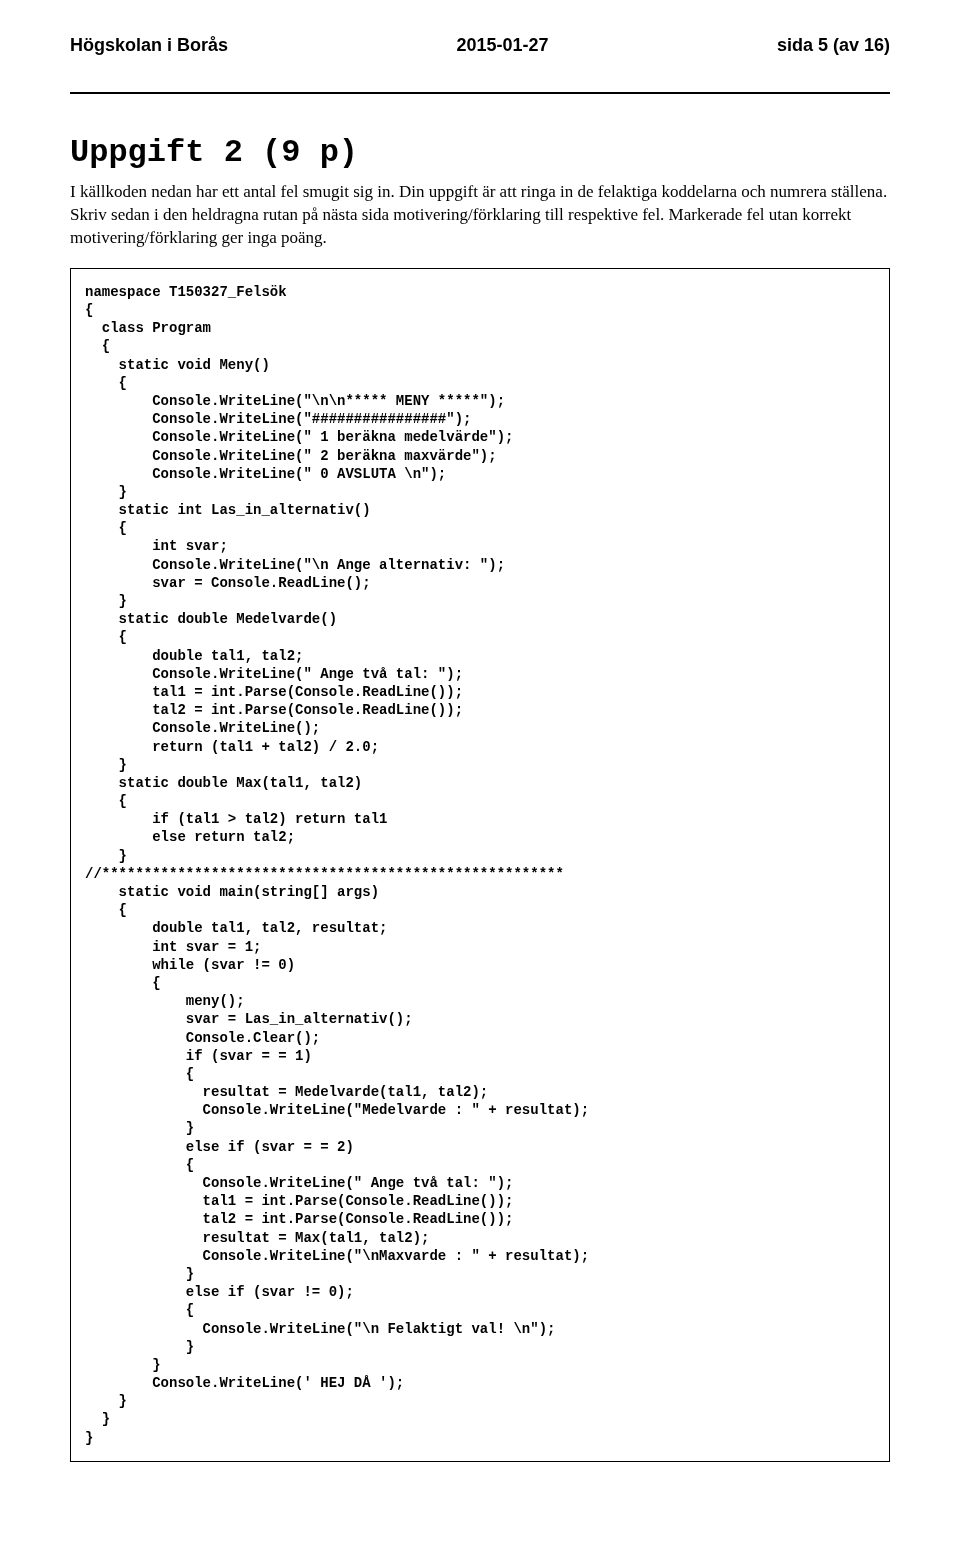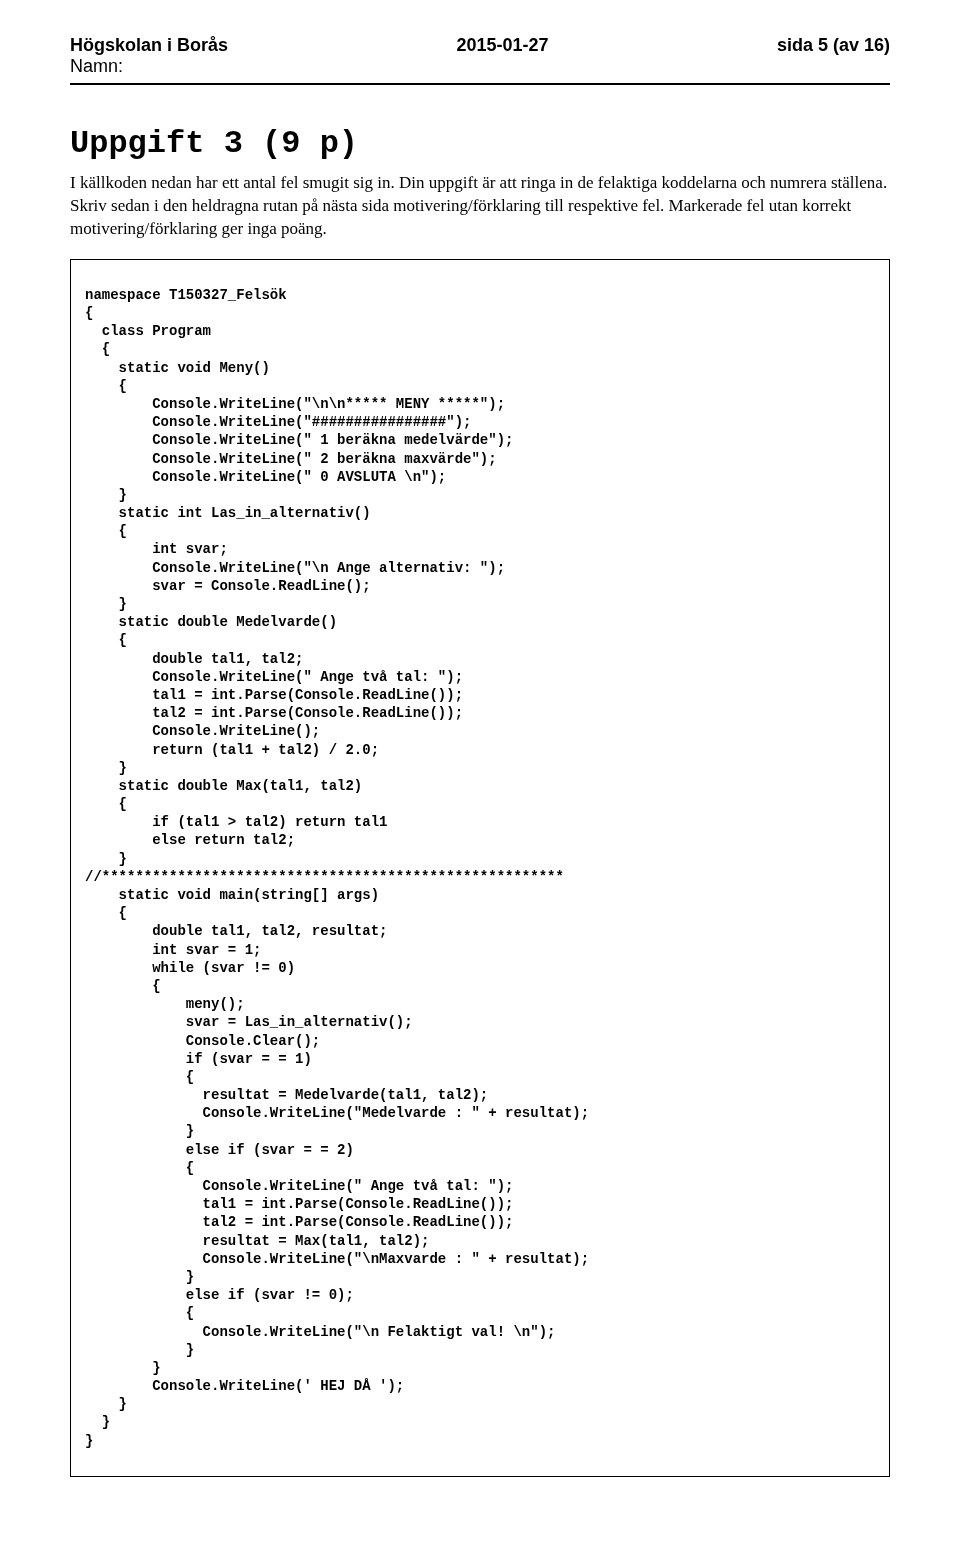--- a/index.html
+++ b/index.html
@@ -12,20 +12,21 @@
       background: #ffffff;
       font-family: Arial, Helvetica, sans-serif;
       color: #000;
       padding: 35px 70px 40px 70px;
     }
     .top-row {
       display: flex;
       justify-content: space-between;
       font-weight: bold;
       font-size: 18px;
+      margin-bottom: 30px;
     }
     .sub-row {
       display: flex;
       justify-content: space-between;
       font-size: 18px;
       border-bottom: 2px solid #000;
       padding-bottom: 6px;
       margin-bottom: 40px;
     }
     .sub-row .sub-left {
@@ -41,43 +42,42 @@
       margin-bottom: 10px;
     }
     .para {
       font-family: Liberation Serif, serif;
       font-size: 17px;
       line-height: 1.35;
       margin-bottom: 18px;
     }
     .code-box {
       border: 1px solid #000;
-      padding: 26px 14px;
+      padding: 14px 14px;
       font-family: "Courier New", Courier, monospace;
       font-size: 14px;
       line-height: 1.3;
       font-weight: bold;
       white-space: pre;
       overflow: hidden;
     }
   </style>
 </head>
 <body>
 
 <div class="top-row">
   <span>Högskolan i Borås</span>
   <span>2015-01-27</span>
   <span>sida 5 (av 16)</span>
 </div>
 
 <div class="sub-row">
-  <span class="sub-left">Namn:</span>
 </div>
 
-<div class="title">Uppgift 3  (9 p)</div>
+<div class="title">Uppgift 2  (9 p)</div>
 
 <p class="para">I källkoden nedan har ett antal fel smugit sig in. Din uppgift är att ringa in de felaktiga koddelarna och numrera ställena. Skriv sedan i den heldragna rutan på nästa sida motivering/förklaring till respektive fel. Markerade fel utan korrekt motivering/förklaring ger inga poäng.</p>
 
 <div class="code-box">namespace T150327_Felsök
 {
   class Program
   {
     static void Meny()
     {
         Console.WriteLine("\n\n***** MENY *****");

